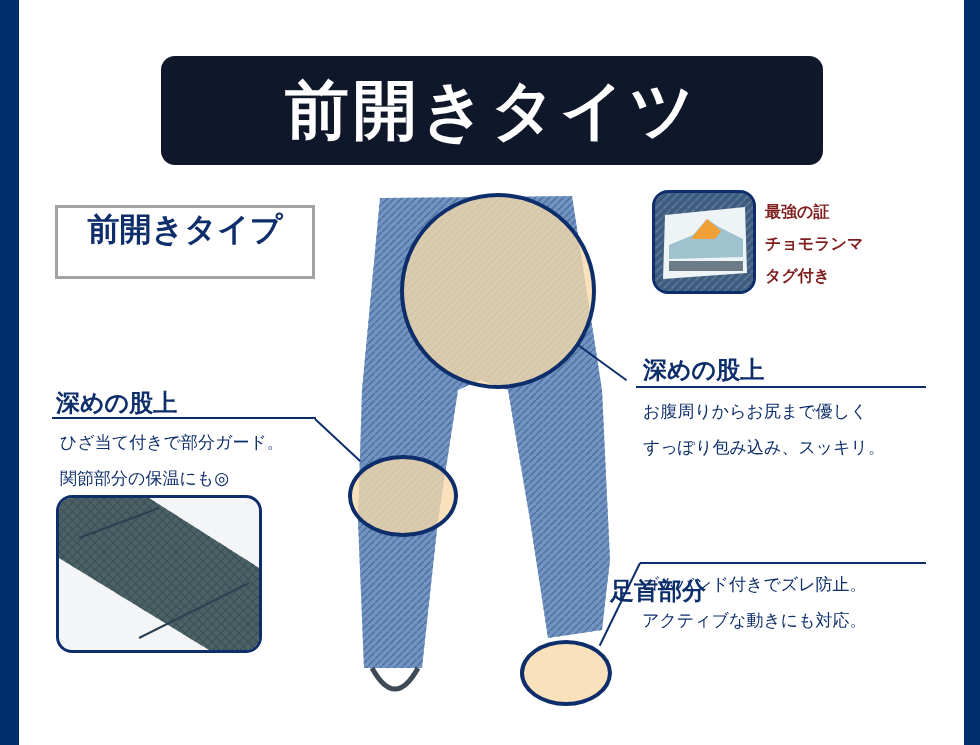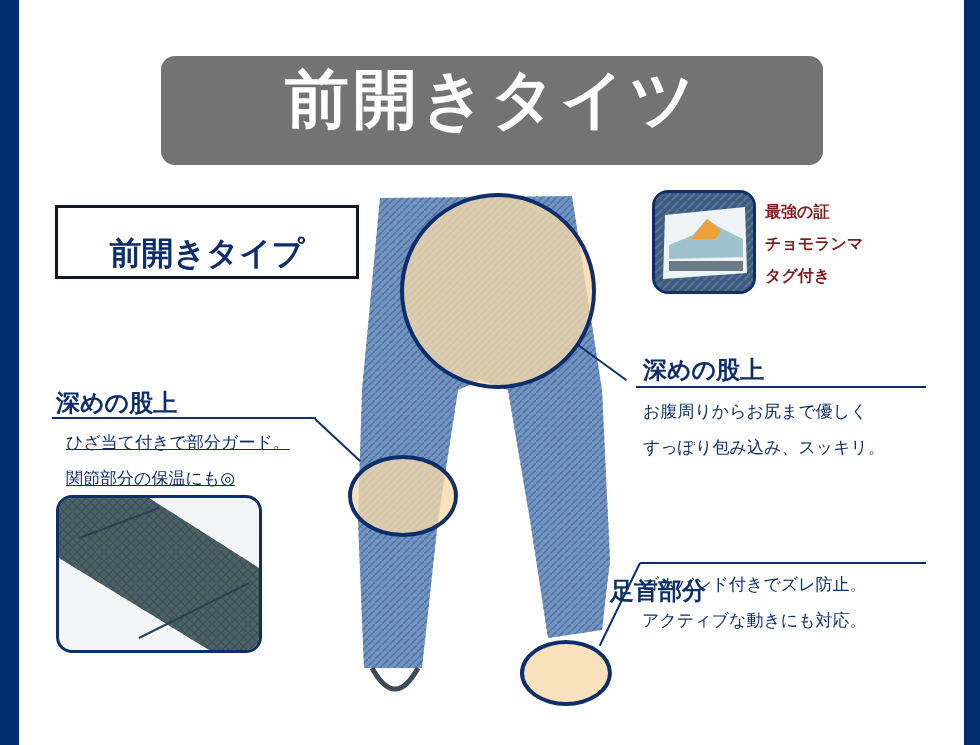--- a/index.html
+++ b/index.html
@@ -1,21 +1,21 @@
 <!DOCTYPE html>
 <html><head>
 <meta charset="utf-8">
 <style>
   html,body{margin:0;padding:0;}
   body{width:980px;height:745px;position:relative;overflow:hidden;background:#fff;font-family:"DejaVu Sans","Liberation Sans",sans-serif;color:#0d2e6b;}
   .border-l{position:absolute;left:0;top:0;width:19px;height:745px;background:#002d6e;}
   .border-r{position:absolute;right:0;top:0;width:16px;height:745px;background:#002d6e;}
-  .title-banner{position:absolute;left:161px;top:56px;width:662px;height:109px;background:#737373;border-radius:14px;display:flex;align-items:flex-start;justify-content:center;}
+  .title-banner{position:absolute;left:161px;top:56px;width:662px;height:109px;background:#0f172a;border-radius:14px;display:flex;align-items:center;justify-content:center;}
   .title-text{color:#fff;font-weight:bold;font-size:64px;letter-spacing:4px;}
-  .type-box{position:absolute;left:55px;top:205px;width:304px;height:74px;border:3px solid #0f172a;box-sizing:border-box;display:flex;align-items:flex-end;justify-content:center;}
+  .type-box{position:absolute;left:55px;top:205px;width:260px;height:74px;border:3px solid #a3a3a3;box-sizing:border-box;display:flex;align-items:flex-start;justify-content:center;}
   .type-text{font-weight:bold;font-size:32px;color:#0d2e6b;}
   
   .pants{position:absolute;left:340px;top:190px;width:280px;height:510px;}
   .circle{position:absolute;border:4px solid #0d2e6b;border-radius:50%;background:rgba(246,218,170,0.8);box-sizing:border-box;}
   .callout-line{position:absolute;height:2px;background:#0d2e6b;transform-origin:0 50%;}
   .hline{position:absolute;height:2px;background:#0d2e6b;}
   .heading{position:absolute;font-weight:bold;font-size:24px;color:#0d2e6b;}
   .desc{position:absolute;font-size:17px;line-height:36px;color:#0d2e6b;white-space:pre-line;}
   .photo{position:absolute;border:3px solid #0d2e6b;border-radius:16px;overflow:hidden;box-sizing:border-box;}
   .tag-text{position:absolute;left:765px;top:196px;font-weight:bold;font-size:16px;line-height:32px;color:#7f1d1d;white-space:pre-line;}
@@ -70,21 +70,21 @@
 
 <div class="callout-line" style="left:578px;top:344px;width:60px;transform:rotate(36deg);"></div>
 <div class="hline" style="left:636px;top:386px;width:290px;"></div>
 <div class="heading" style="left:643px;top:354px;text-align:center;">深めの股上</div>
 <div class="desc" style="left:643px;top:393px;">お腹周りからお尻まで優しく
 すっぽり包み込み、スッキリ。</div>
 
 <div class="heading" style="left:56px;top:387px;">深めの股上</div>
 <div class="hline" style="left:52px;top:417px;width:264px;"></div>
 <div class="callout-line" style="left:315px;top:418px;width:62px;transform:rotate(43deg);"></div>
-<div class="desc" style="left:66px;top:424px;text-decoration:underline;">ひざ当て付きで部分ガード。
+<div class="desc" style="left:60px;top:424px;">ひざ当て付きで部分ガード。
 関節部分の保温にも◎</div>
 
 <div class="photo" style="left:56px;top:495px;width:206px;height:158px;background:#f4f5f7;">
   <svg width="200" height="152" viewBox="0 0 200 152">
     <defs>
         <pattern id="kq" width="9" height="9" patternUnits="userSpaceOnUse">
           <path d="M0 9 L9 0 M0 0 L9 9" stroke="#394f55" stroke-width="1.2"></path>
         </pattern>
       </defs>
     <polygon points="0,0 90,0 200,70 200,152 150,152 0,60" fill="#4b6166"></polygon>

